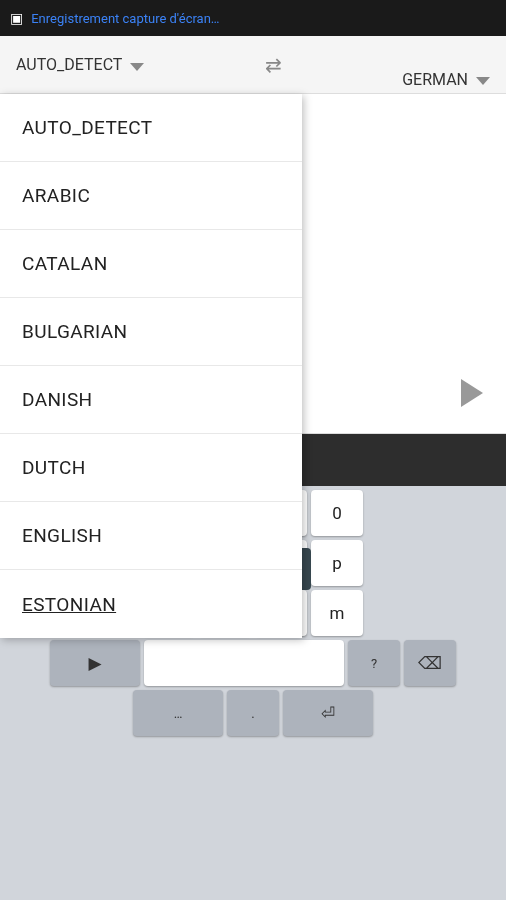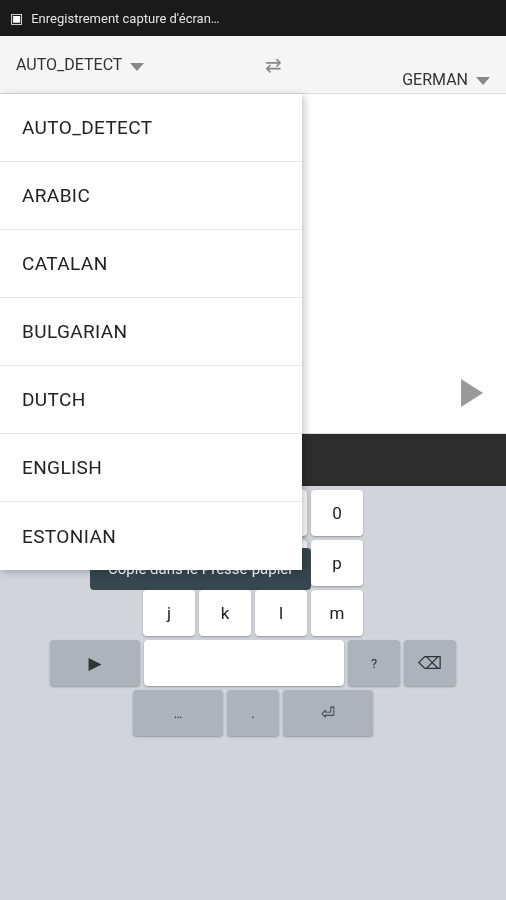--- a/index.html
+++ b/index.html
@@ -20,21 +20,21 @@
       display: flex;
       align-items: center;
       padding: 0 10px;
       gap: 8px;
     }
     .status-bar-icon {
       color: #fff;
       font-size: 14px;
     }
     .status-bar-text {
-      color: #e5e5e5;
+      color: #3b82f6;
       font-size: 13px;
     }
 
     
     .toolbar {
       width: 100%;
       height: 58px;
       background: #f5f5f5;
       display: flex;
       align-items: center;
@@ -204,20 +204,21 @@
       align-items: center;
       padding: 0 22px;
       border-bottom: 1px solid #e8e8e8;
       font-size: 19px;
       color: #222;
       letter-spacing: 0.02em;
       cursor: pointer;
     }
     .dropdown-item:last-child {
       border-bottom: none;
+      text-decoration: underline;
     }
   </style>
 </head>
 <body>
 
 <div class="status-bar">
   <span class="status-bar-icon">▣</span>
   <span class="status-bar-text">Enregistrement capture d'écran…</span>
 </div>
 
@@ -285,16 +286,17 @@
   </div>
 </div>
 
 <div class="tooltip">Copié dans le Presse-papier</div>
 
 <div class="dropdown" id="dropdown-list">
 <div class="dropdown-item">AUTO_DETECT</div>
     <div class="dropdown-item">ARABIC</div>
     <div class="dropdown-item">CATALAN</div>
     <div class="dropdown-item">BULGARIAN</div>
+    <div class="dropdown-item">DANISH</div>
     <div class="dropdown-item">DUTCH</div>
     <div class="dropdown-item">ENGLISH</div>
     <div class="dropdown-item">ESTONIAN</div>
   </div>
 
 </body></html>

